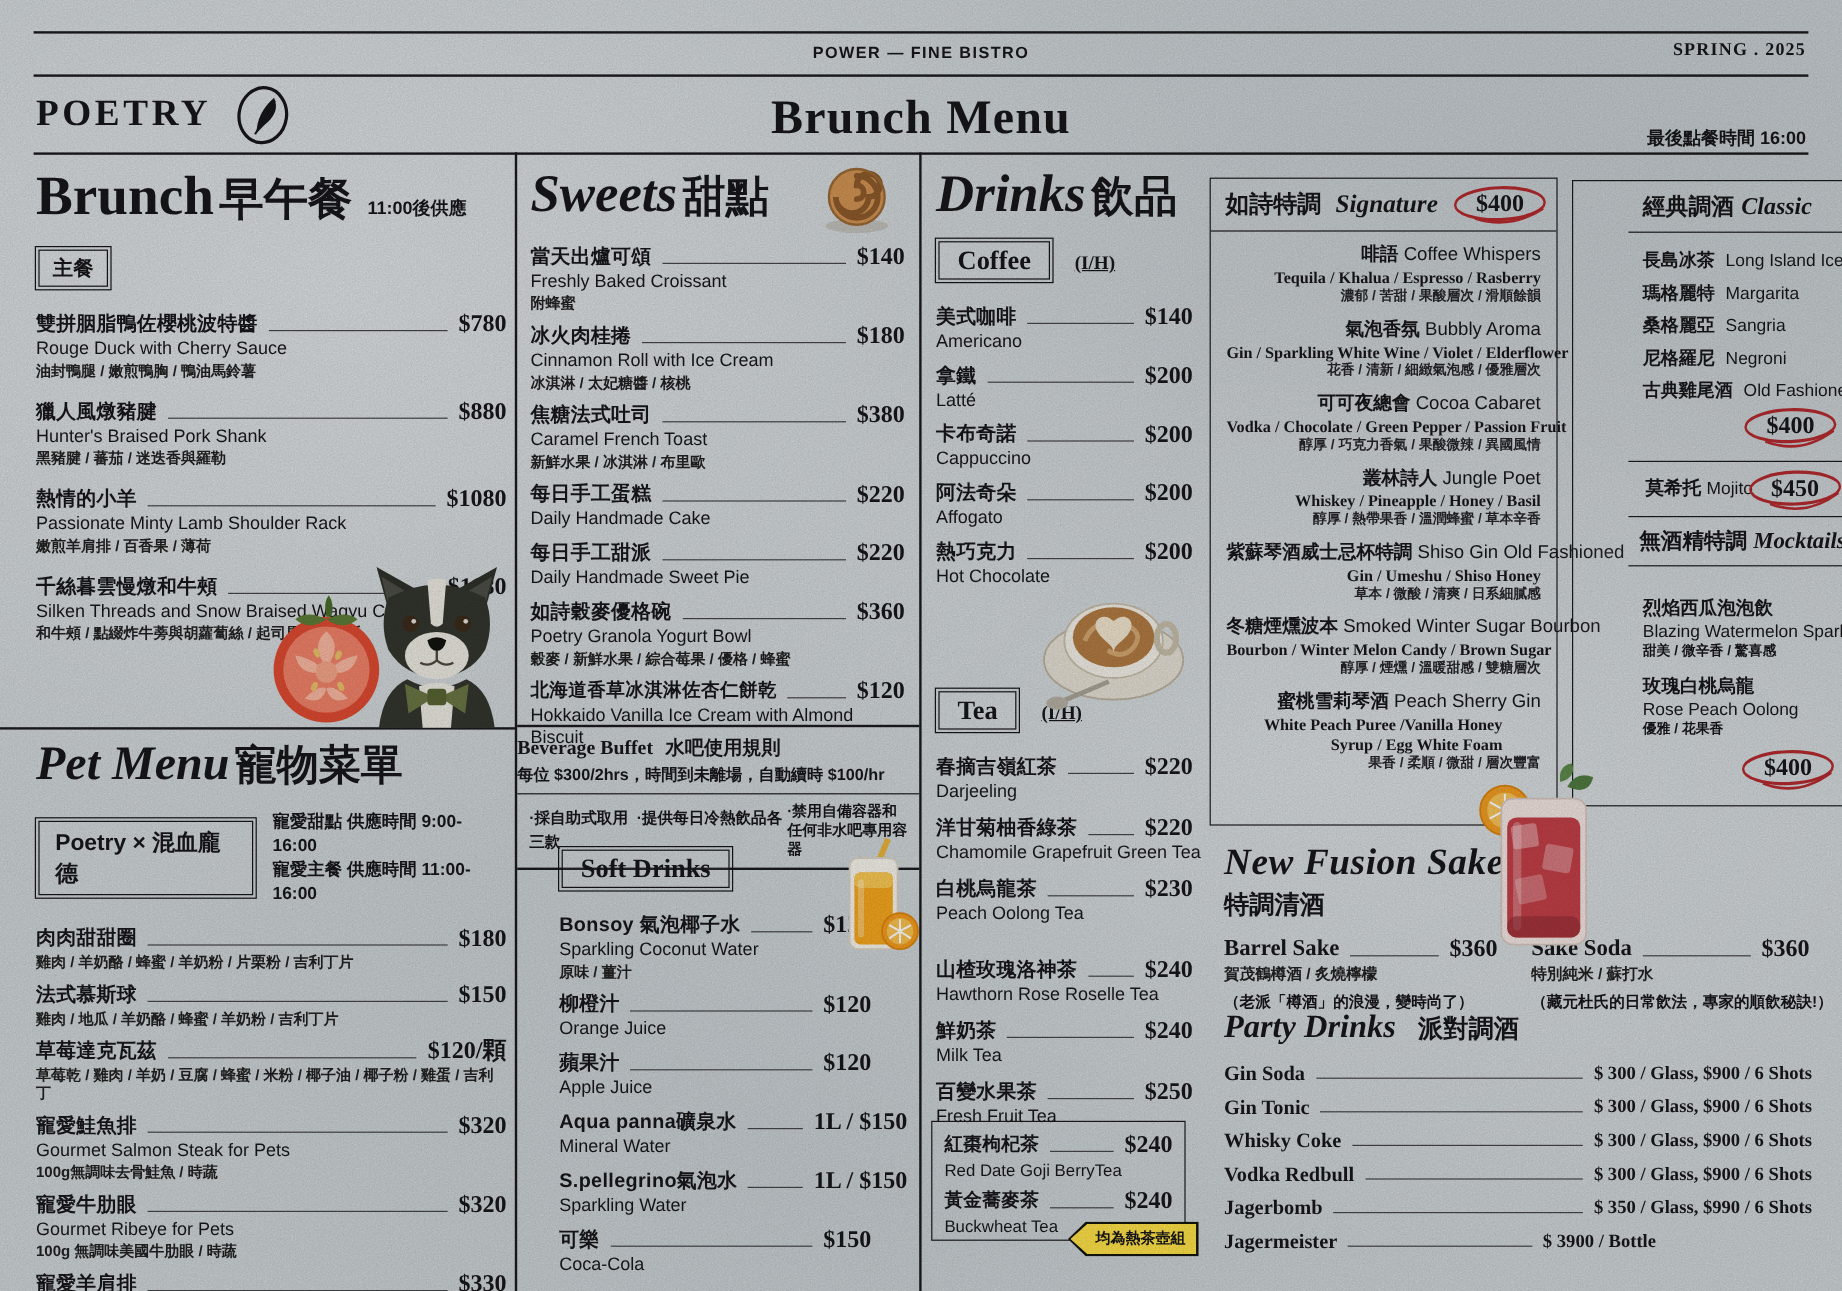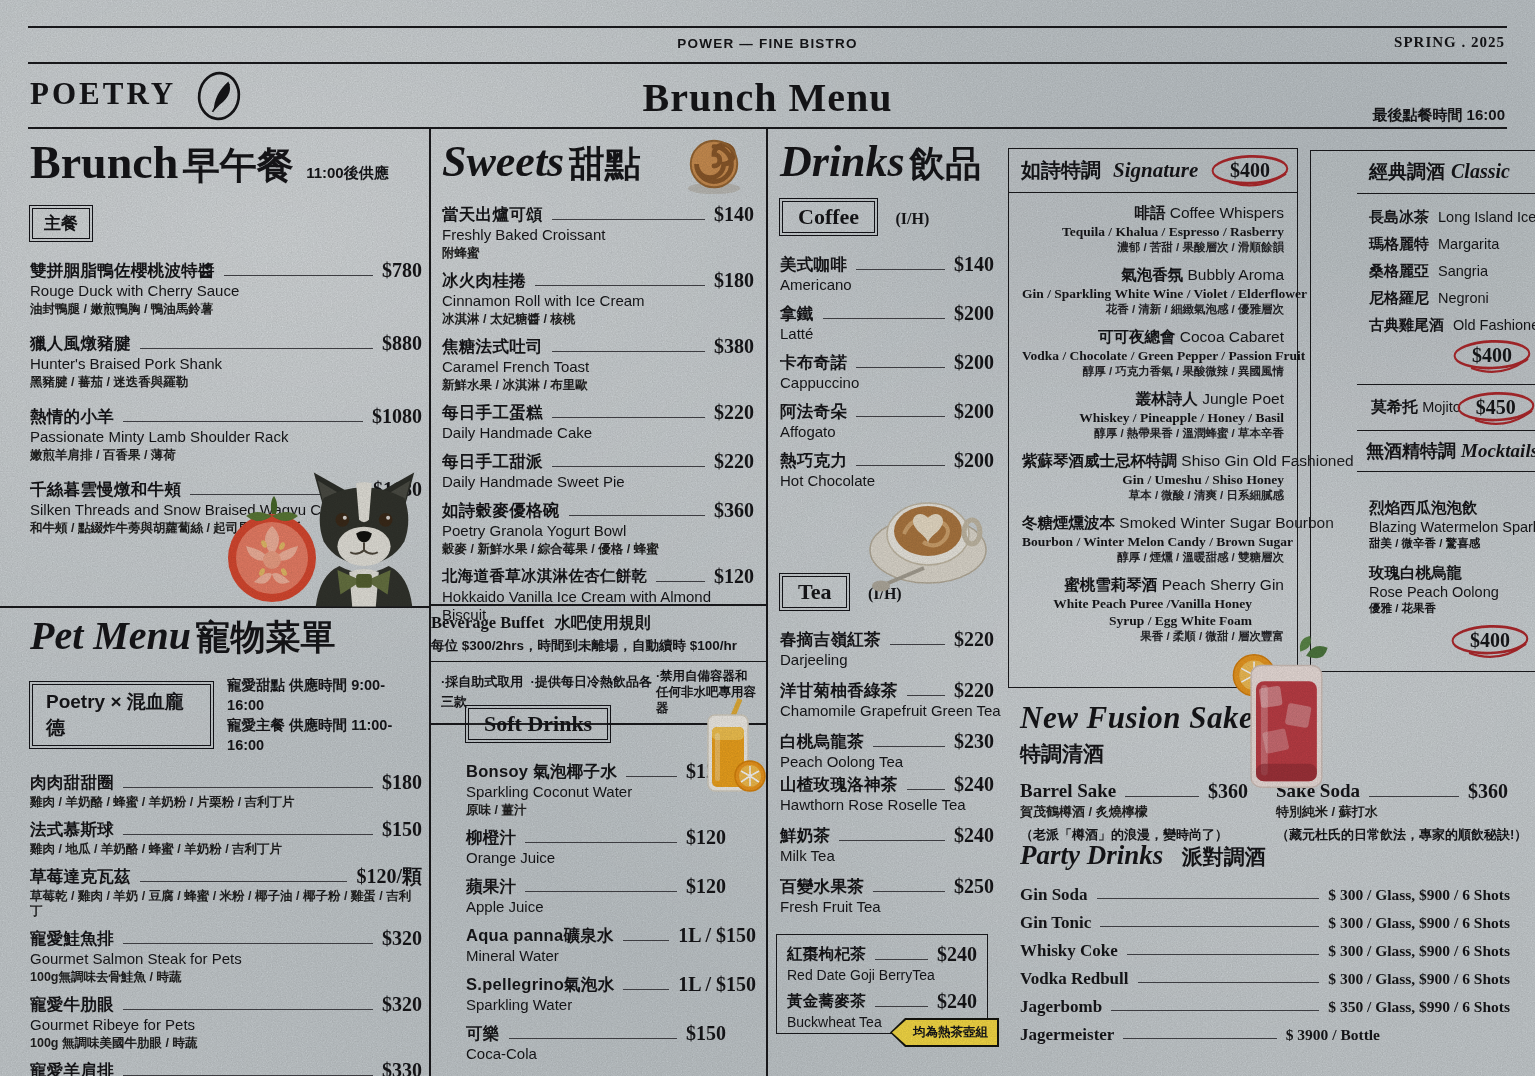--- a/index.html
+++ b/index.html
@@ -25,21 +25,21 @@
   .menu-title{position:absolute;top:74px;left:0;right:0;text-align:center;font-family:"Liberation Serif",serif;font-weight:900;font-size:40px;letter-spacing:1px;}
   .lastorder{position:absolute;top:106px;right:30px;font-weight:800;font-size:15px;}
   
   .sec-ttl{white-space:nowrap;}
   .sec-ttl .e{font-family:"Liberation Serif",serif;font-weight:900;}
   .sec-ttl .z{font-weight:900;}
   .sec-ttl .n{font-weight:800;font-size:15px;margin-left:8px;}
   
   .dbox{display:inline-block;border:1.5px solid #15151a;outline:1.5px solid #15151a;outline-offset:2.5px;padding:3px 11px;font-weight:800;font-size:17px;background:rgba(255,255,255,.06);}
   .dbox.sf{font-family:"Liberation Serif",serif;font-size:22px;padding:2px 15px;}
-  .ih{font-family:"Liberation Serif",serif;font-weight:800;font-size:16px;margin-left:16px;}
+  .ih{font-family:"Liberation Serif",serif;font-weight:800;font-size:16px;margin-left:16px;text-decoration:underline;}
   
   .mi{margin-bottom:8px;}
   .r1{display:flex;align-items:flex-end;}
   .nm{font-size:16.5px;font-weight:800;letter-spacing:.3px;white-space:nowrap;line-height:22px;}
   .ld{flex:1;border-bottom:1.3px solid #45454a;margin:0 9px 5px;min-width:12px;}
   .pr{font-family:"Liberation Serif",serif;font-size:20px;font-weight:600;white-space:nowrap;line-height:22px;}
   .en{font-size:15px;line-height:18px;margin-top:1px;}
   .ds{font-size:12.5px;font-weight:700;line-height:15px;margin-top:2px;color:#222;}
   
   .sg{margin-bottom:10px;}
@@ -488,21 +488,21 @@
       <div class="en">Darjeeling</div>
     </div>
     <div class="mi" style="margin-bottom:10px">
       <div class="r1">
           <span class="nm">洋甘菊柚香綠茶</span>
           <span class="ld"></span>
           <span class="pr">$220</span>
         </div>
       <div class="en" style="white-space:nowrap">Chamomile Grapefruit Green Tea</div>
     </div>
-    <div class="mi" style="margin-bottom:2px">
+    <div class="mi" style="margin-bottom:26px">
       <div class="r1">
           <span class="nm">白桃烏龍茶</span>
           <span class="ld"></span>
           <span class="pr">$230</span>
         </div>
       <div class="en">Peach Oolong Tea</div>
     </div>
     <div class="mi" style="margin-bottom:10px">
       <div class="r1">
           <span class="nm">山楂玫瑰洛神茶</span>

